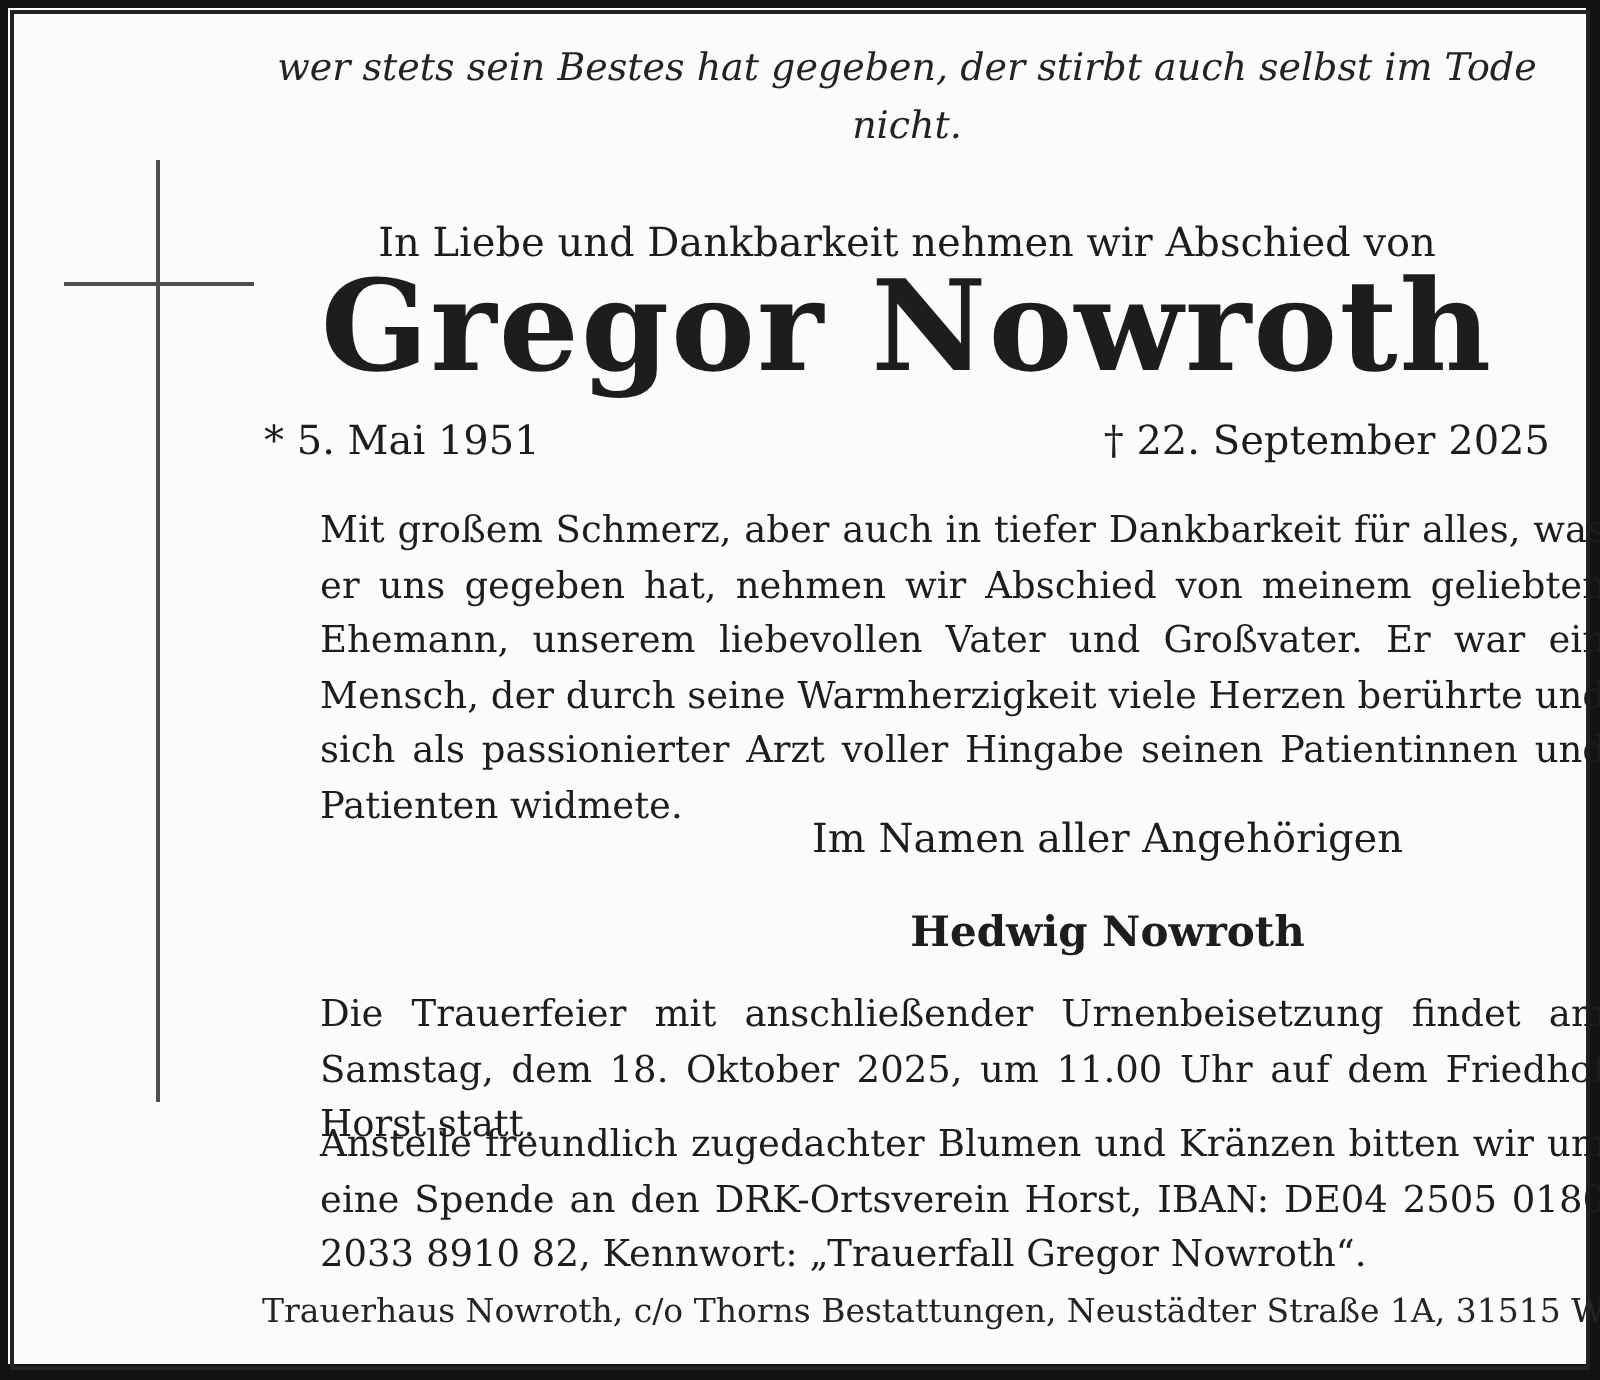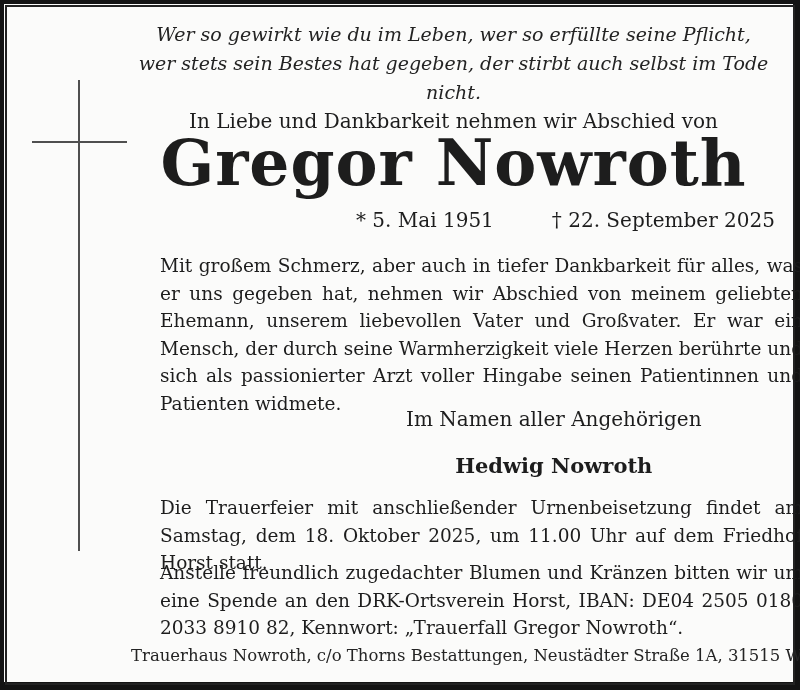--- a/index.html
+++ b/index.html
@@ -39,21 +39,21 @@
   .deceased-name {
     top: 126px;
     font-size: 63px;
     font-weight: bold;
     letter-spacing: 1px;
     white-space: nowrap;
   }
   .dates-row {
     top: 208px;
     display: flex;
-    justify-content: flex-end;
+    justify-content: space-between;
     gap: 58px;
     font-size: 20px;
   }
   .para {
     font-size: 18.5px;
     line-height: 27.5px;
     text-align: justify;
     margin-left: 28px;
   }
   .tribute { top: 252px; }
@@ -94,21 +94,20 @@
 
 <div class="outer-frame"></div>
 <div class="inner-frame"></div>
 
 <div class="cross">
   <div class="cross-v"></div>
   <div class="cross-h"></div>
 </div>
 
 <div class="block centered epigraph">
-  <div>Wer so gewirkt wie du im Leben, wer so erfüllte seine Pflicht,</div>
   <div>wer stets sein Bestes hat gegeben, der stirbt auch selbst im Tode nicht.</div>
 </div>
 
 <div class="block centered intro">In Liebe und Dankbarkeit nehmen wir Abschied von</div>
 
 <div class="block centered deceased-name">Gregor Nowroth</div>
 
 <div class="block dates-row">
   <span>* 5. Mai 1951</span>
   <span>† 22. September 2025</span>

